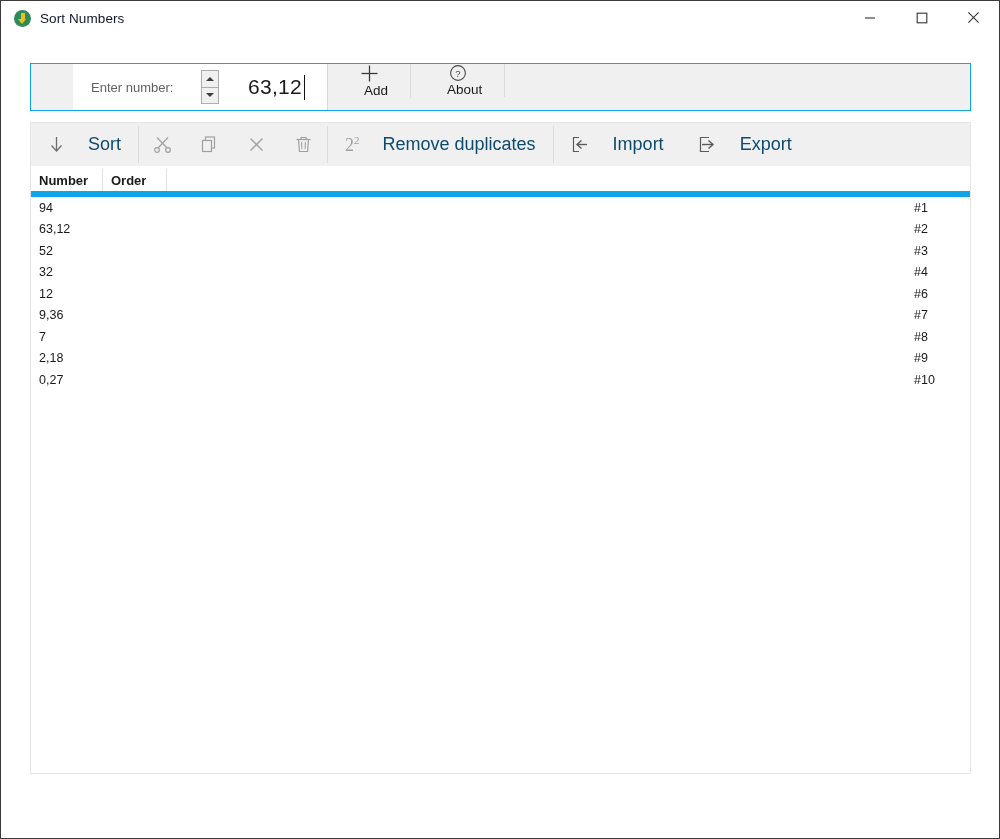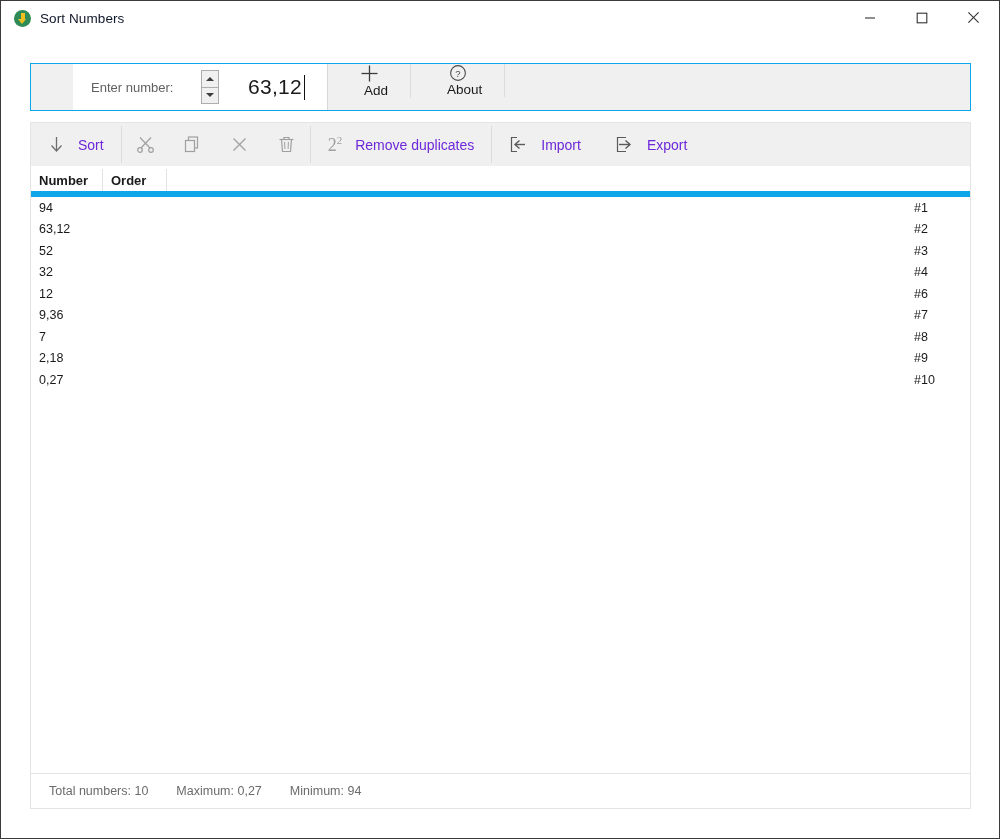--- a/index.html
+++ b/index.html
@@ -196,23 +196,23 @@
     display: flex;
     align-items: stretch;
   }
   .tb-item {
     display: flex;
     align-items: center;
     padding: 0 17px;
     background: #f0f0f0;
   }
   .tb-item .lbl {
-    font-size: 14px;
-    color: #6d28d9;
-    margin-left: 13px;
+    font-size: 18px;
+    color: #0c4a6e;
+    margin-left: 23px;
     white-space: nowrap;
   }
   .tb-sep {
     width: 1px;
     background: #dcdcdc;
     margin: 3px 0;
   }
   .tb-icononly { padding: 0 14px; }
   #tb-spacer { flex: 1; }
   .sup2 {
@@ -473,20 +473,15 @@
             <div class="cell c-number">2,18</div>
             <div class="cell c-order">#9</div>
           </div>
           <div class="row">
             <div class="cell c-number">0,27</div>
             <div class="cell c-order">#10</div>
           </div>
         </div>
     </div>
 
-    <div id="statusbar">
-      <span class="status-item" id="st-total">Total numbers: 10</span>
-      <span class="status-item" id="st-max">Maximum: 0,27</span>
-      <span class="status-item" id="st-min">Minimum: 94</span>
-    </div>
 
   </div>
 </div>
 
 </body></html>

